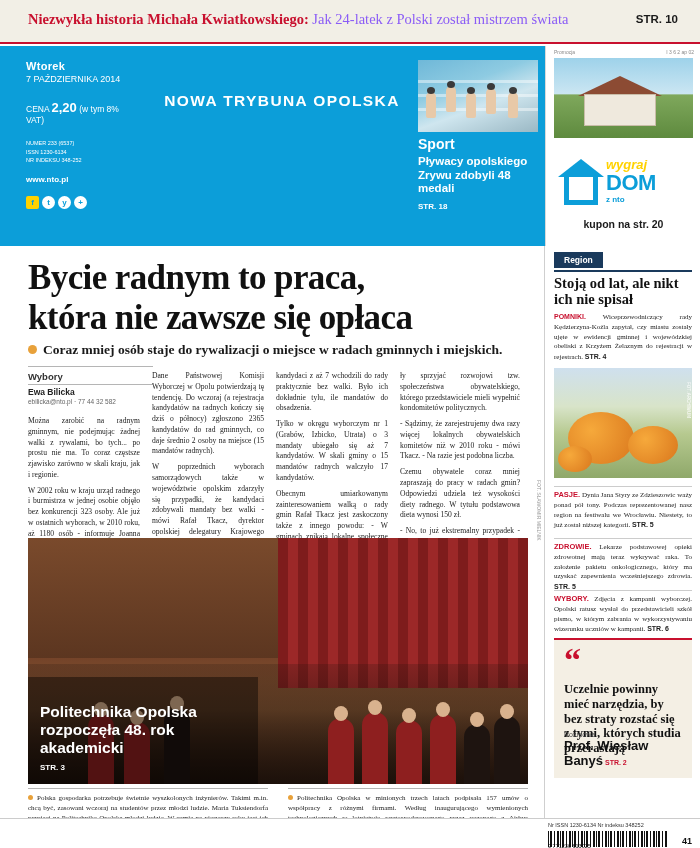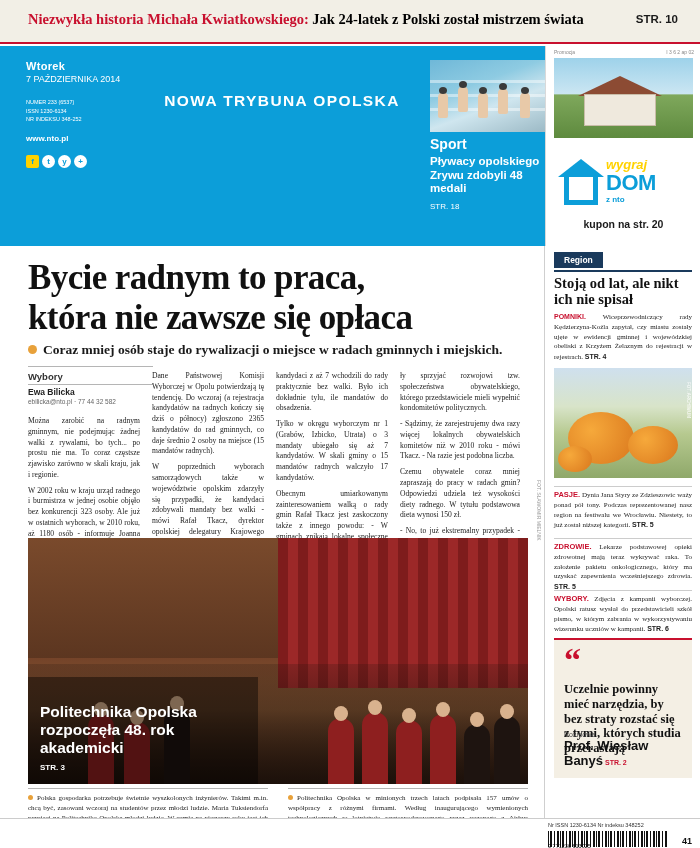--- a/index.html
+++ b/index.html
@@ -23,21 +23,21 @@
     background: #f2efe6;
     border-bottom: 2px solid #c8102e;
   }
   .topbar-inner {
     position: absolute; left: 28px; top: 11px;
     right: 22px;
     white-space: nowrap;
     font-size: 14.5px;
   }
   .tb-red { color: #c8102e; font-weight: bold; }
-  .tb-black { color: #000000; font-weight: bold; }
+  .tb-black { color: #8b5cf6; font-weight: normal; }
   .tb-str {
     position: absolute; right: 22px; top: 13px;
     font-size: 11.5px; font-weight: bold; color: #1a1a1a;
     font-family: "Liberation Sans", sans-serif;
   }
 
   
   .masthead {
     position: absolute; left: 0; top: 46px;
     width: 636px; height: 200px;
@@ -72,21 +72,21 @@
     color: #ffffff; letter-spacing: -6px;
   }
   .logo-sub {
     font-family: "Liberation Sans", sans-serif;
     font-weight: bold; font-size: 15.5px; color: #ffffff;
     letter-spacing: 1.4px; margin-top: 28px;
   }
 
   .sportbox {
     position: absolute; left: 418px; top: 14px;
-    width: 120px; height: 172px; margin-left: 12px;
+    width: 120px; height: 172px;
   }
   .sport-photo {
     position: absolute; left: 0; top: 0; width: 120px; height: 72px;
     background:
       linear-gradient(160deg, #6fb8d8 0%, #8ecbe2 35%, #cfe6ef 60%, #9ab8c4 100%);
     overflow: hidden;
   }
   .sport-photo .lane {
     position: absolute; left: 0; width: 120px; height: 3px;
     background: rgba(255,255,255,.45);
@@ -98,21 +98,21 @@
   .sport-photo .swimmer::after {
     content: ""; position: absolute; left: 1px; top: -5px;
     width: 8px; height: 7px; border-radius: 50%; background: #3a3a3a;
   }
   .sport-text {
     position: absolute; left: 0; top: 76px; width: 120px;
     color: #ffffff; font-family: "Liberation Sans", sans-serif;
   }
   .sport-title { font-size: 14px; font-weight: bold; }
   .sport-lead { font-size: 11.5px; font-weight: bold; line-height: 1.18; margin-top: 3px; }
-  .sport-str { font-size: 8px; font-weight: normal; margin-top: 6px; }
+  .sport-str { font-size: 8px; font-weight: bold; margin-top: 6px; }
 
   
   .promo {
     position: absolute; left: 545px; top: 46px;
     width: 155px; height: 200px;
     background: #ffffff;
     border-left: 1px solid #d9d9d9;
   }
   .promo-label {
     position: absolute; left: 8px; top: 3px; right: 6px;
@@ -400,20 +400,25 @@
       <span class="tb-black">Jak 24-latek z Polski został mistrzem świata</span>
     </div>
     <div class="tb-str">STR. 10</div>
   </div>
 
   <div class="masthead">
 
     <div class="mast-left">
       <div class="mast-day">Wtorek</div>
       <div class="mast-date">7 PAŹDZIERNIKA 2014</div>
+      <div class="mast-price">
+        <span>CENA</span>
+        <b>2,20</b>
+        <span>(w tym 8% VAT)</span>
+      </div>
       <div class="mast-meta">
         <div>NUMER 233 (6537)</div>
         <div>ISSN 1230-6134</div>
         <div>NR INDEKSU 348-252</div>
       </div>
       <div class="mast-www">www.nto.pl</div>
       <div class="social">
         <span class="yellow">f</span>
         <span>t</span>
         <span>y</span>

